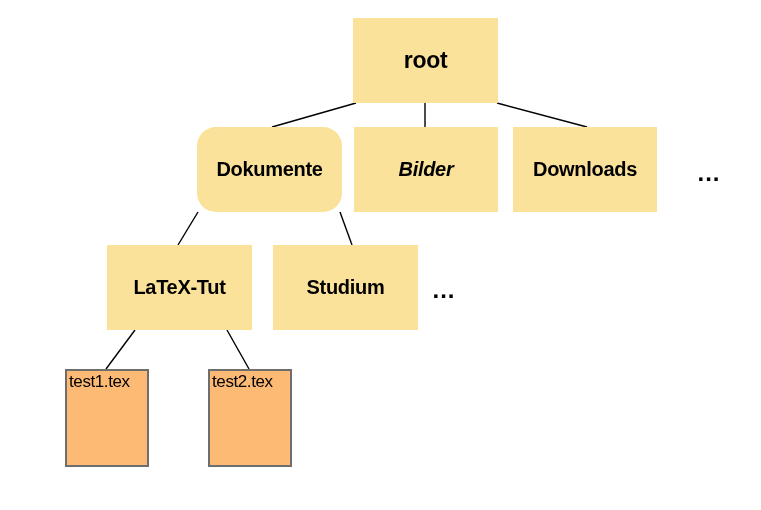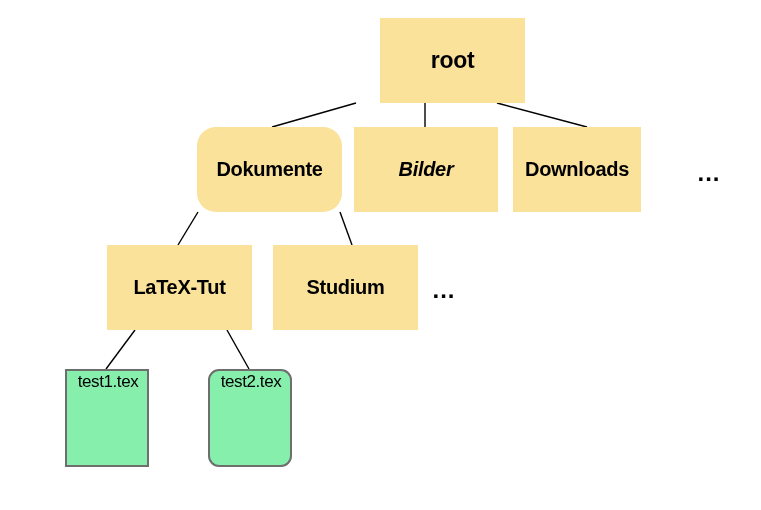--- a/index.html
+++ b/index.html
@@ -36,32 +36,30 @@
     display: flex;
     align-items: center;
     justify-content: center;
     font-weight: bold;
     font-size: 20px;
     letter-spacing: -0.3px;
     white-space: nowrap;
   }
   .folder.root {
     font-size: 23px;
-    margin-left: 27px;
   }
   .file {
-    background: #86efac;
+    background: #fdba74;
     border: 2.5px solid #6E6E6E;
     font-size: 17px;
     font-weight: normal;
     letter-spacing: -0.4px;
     padding: 1px 0 0 2px;
     white-space: nowrap;
     overflow: hidden;
-    text-align: center;
   }
   .ellipsis {
     font-weight: bold;
     font-size: 24px;
     letter-spacing: 1px;
     line-height: 1;
     white-space: nowrap;
   }
 </style>
 </head>
@@ -84,21 +82,21 @@
   </div>
 
   <div class="node folder" style="left:197px; top:127px; width:145px; height:85px;border-radius:19px;">
     <span>Dokumente</span>
   </div>
 
   <div class="node folder" style="left:354px; top:127px; width:144px; height:85px;font-style:italic;">
     <span>Bilder</span>
   </div>
 
-  <div class="node folder" style="left:513px; top:127px; width:128px; height:85px;">
+  <div class="node folder" style="left:513px; top:127px; width:144px; height:85px;">
     <span>Downloads</span>
   </div>
 
   <div class="node ellipsis" style="left:689px; top:161px; width:40px; text-align:center;">
     <span>...</span>
   </div>
 
   <div class="node folder" style="left:273px; top:245px; width:145px; height:85px;">
     <span>Studium</span>
   </div>
@@ -108,17 +106,17 @@
   </div>
 
   <div class="node ellipsis" style="left:424px; top:278px; width:40px; text-align:center;">
     <span>...</span>
   </div>
 
   <div class="node file" style="left:65px; top:369px; width:84px; height:98px;">
     <span>test1.tex</span>
   </div>
 
-  <div class="node file" style="left:208px; top:369px; width:84px; height:98px;border-radius:11px;">
+  <div class="node file" style="left:208px; top:369px; width:84px; height:98px;">
     <span>test2.tex</span>
   </div>
 
 </div>
 
 </body></html>

